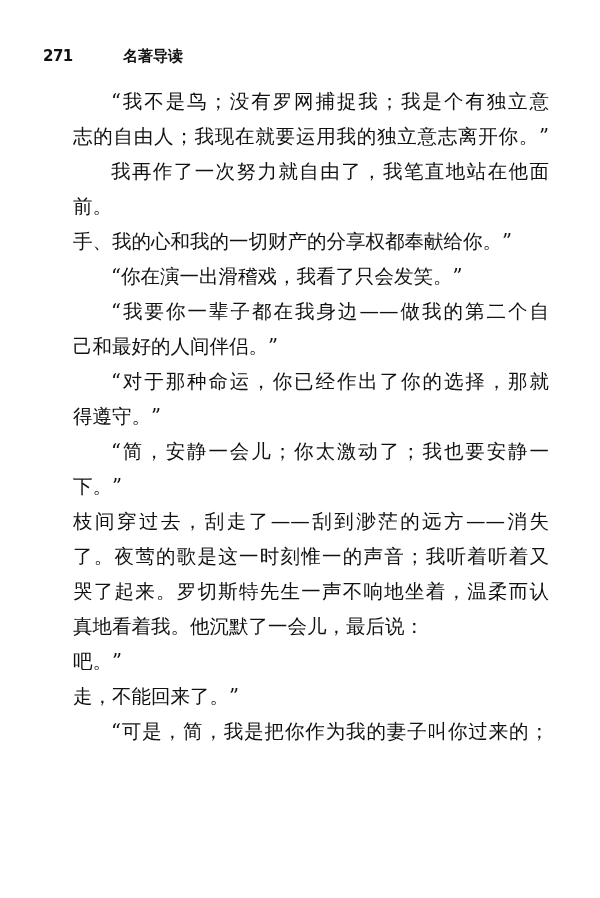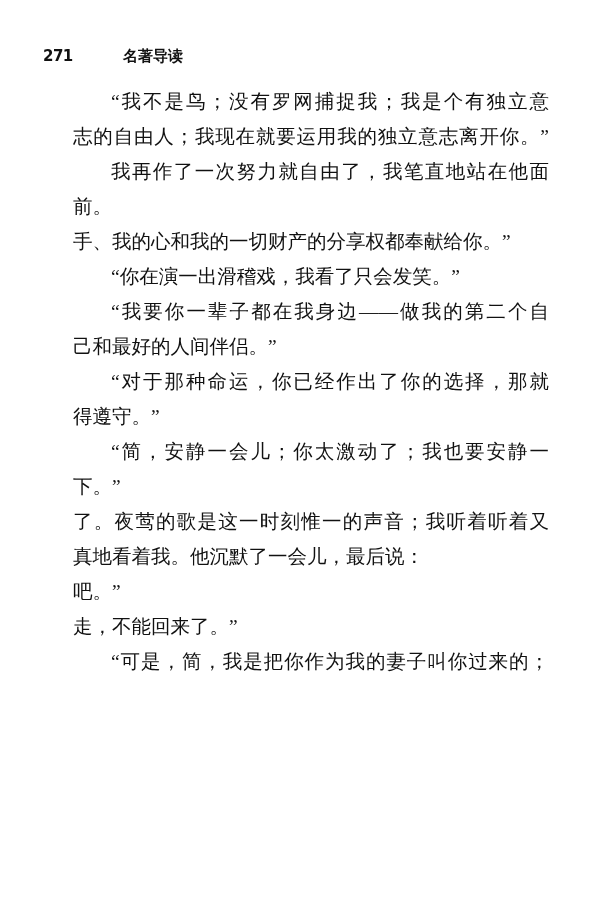--- a/index.html
+++ b/index.html
@@ -5,21 +5,21 @@
   html, body { margin:0; padding:0; background:#ffffff; }
   body { width:600px; height:898px; position:relative; overflow:hidden;
          font-family:"DejaVu Serif", "Liberation Serif", serif; color:#111; }
   .header { position:absolute; top:47px; left:43px; height:20px;
             font-family:"DejaVu Sans", "Liberation Sans", sans-serif;
             font-weight:bold; font-size:15px; color:#111; }
   .header .page-num { position:absolute; left:0; top:0; letter-spacing:-0.5px; }
   .header .book-title { position:absolute; left:52px; top:0; white-space:nowrap;margin-left:28px; }
   .body-text { position:absolute; top:84px; left:73px; width:476px; }
   .line { height:35px; line-height:35px; font-size:19.5px; white-space:nowrap;
-          text-align:justify; text-align-last:justify; overflow:visible;font-family:Liberation Serif, serif; }
+          text-align:justify; text-align-last:justify; overflow:visible; }
   .line.indent { padding-left:38px; }
   .line.last { text-align-last:left; }
 </style>
 </head>
 <body>
 
 <div class="header">
   <span class="page-num">271</span>
   <span class="book-title">名著导读</span>
 </div>
@@ -30,18 +30,20 @@
     <div class="line indent">我再作了一次努力就自由了，我笔直地站在他面</div>
     <div class="line last">前。</div>
     <div class="line last">手、我的心和我的一切财产的分享权都奉献给你。”</div>
     <div class="line indent last">“你在演一出滑稽戏，我看了只会发笑。”</div>
     <div class="line indent">“我要你一辈子都在我身边——做我的第二个自</div>
     <div class="line last">己和最好的人间伴侣。”</div>
     <div class="line indent">“对于那种命运，你已经作出了你的选择，那就</div>
     <div class="line last">得遵守。”</div>
     <div class="line indent">“简，安静一会儿；你太激动了；我也要安静一</div>
     <div class="line last">下。”</div>
+    <div class="line">枝间穿过去，刮走了——刮到渺茫的远方——消失</div>
     <div class="line">了。夜莺的歌是这一时刻惟一的声音；我听着听着又</div>
+    <div class="line">哭了起来。罗切斯特先生一声不响地坐着，温柔而认</div>
     <div class="line last">真地看着我。他沉默了一会儿，最后说：</div>
     <div class="line last">吧。”</div>
     <div class="line last">走，不能回来了。”</div>
     <div class="line indent">“可是，简，我是把你作为我的妻子叫你过来的；</div>
   </div>
 
 </body></html>

